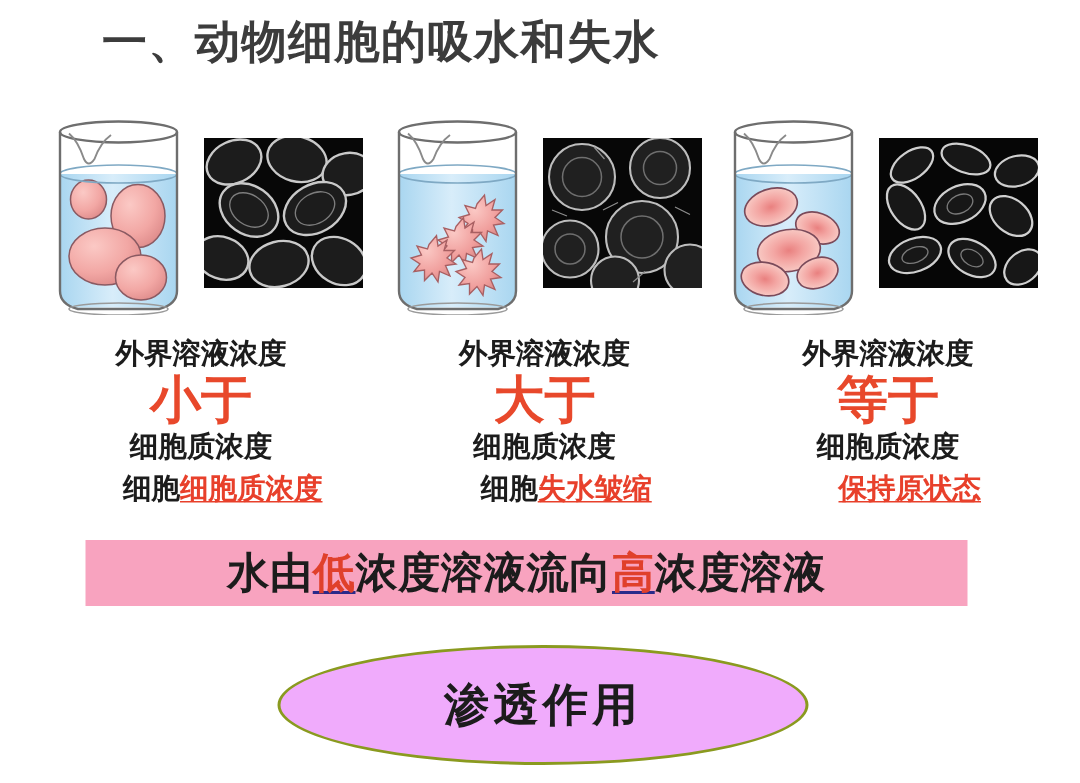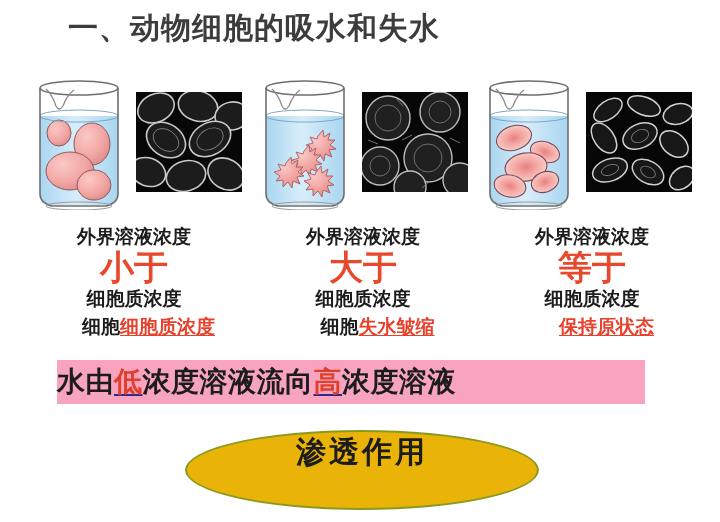--- a/index.html
+++ b/index.html
@@ -122,20 +122,21 @@
   
   #banner {
     position: absolute;
     left: 57px;
     top: 360px;
     width: 588px;
     height: 44px;
     background: #f8a3bf;
     display: flex;
     align-items: center;
+    justify-content: center;
   }
   #banner-text {
     font-size: 28px;
     font-weight: 700;
     color: #1c1c1c;
     white-space: nowrap;
     letter-spacing: 0.5px;
   }
   #banner-text .hi {
     color: #e0402b;
@@ -144,24 +145,25 @@
     text-underline-offset: 3px;
   }
 
   
   #conclusion-ellipse {
     position: absolute;
     left: 185px;
     top: 430px;
     width: 350px;
     height: 76px;
-    background: #eab308;
+    background: #f0abfc;
     border: 2px solid #8a9a1f;
     border-radius: 50%;
     display: flex;
+    align-items: center;
     justify-content: center;
   }
   #conclusion-text {
     font-size: 30px;
     font-weight: 700;
     color: #1c1c1c;
     letter-spacing: 3px;
     white-space: nowrap;
   }
 </style>

